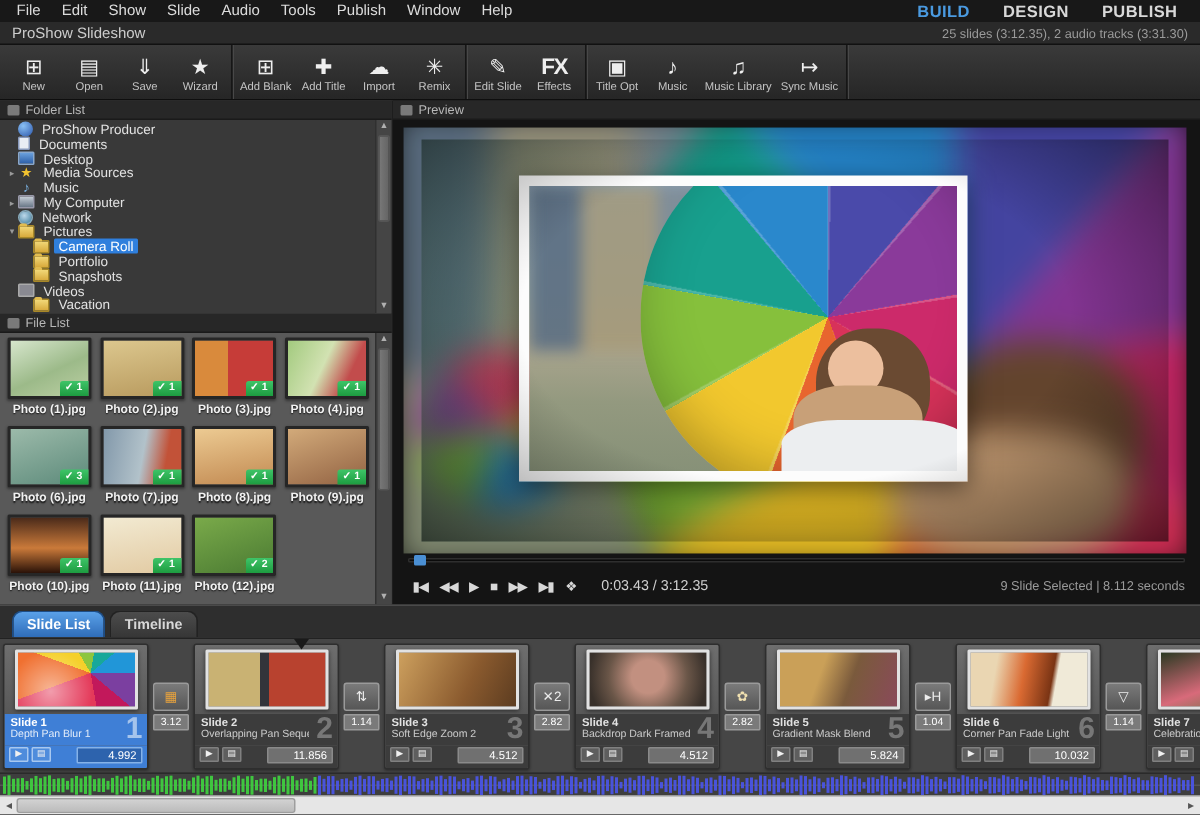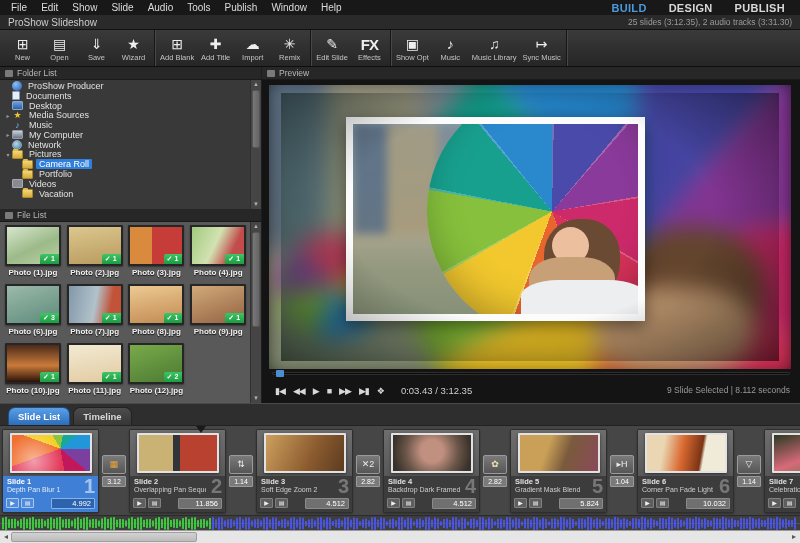--- a/index.html
+++ b/index.html
@@ -181,21 +181,21 @@
         <span class="lbl">Edit Slide</span>
       </div>
     <div class="tbtn">
         <span class="glyph fx">FX</span>
         <span class="lbl">Effects</span>
       </div>
   </div>
   <div class="tgroup">
     <div class="tbtn">
         <span class="glyph">▣</span>
-        <span class="lbl">Show Opt</span>
+        <span class="lbl">Title Opt</span>
       </div>
     <div class="tbtn">
         <span class="glyph">♪</span>
         <span class="lbl">Music</span>
       </div>
     <div class="tbtn">
         <span class="glyph">♫</span>
         <span class="lbl">Music Library</span>
       </div>
     <div class="tbtn">
@@ -252,20 +252,24 @@
           <span class="fi ic-folder"></span>
           <span class="tlabel">Pictures</span>
         </div>
       <div class="titem tsub sel">
           <span class="fi ic-folder"></span>
           <span class="tlabel">Camera Roll</span>
         </div>
       <div class="titem tsub">
           <span class="fi ic-folder"></span>
           <span class="tlabel">Portfolio</span>
+        </div>
+      <div class="titem tsub">
+          <span class="fi ic-folder"></span>
+          <span class="tlabel">Snapshots</span>
         </div>
       <div class="titem">
           <span class="texp"></span>
           <span class="fi ic-video"></span>
           <span class="tlabel">Videos</span>
         </div>
       <div class="titem tsub">
           <span class="fi ic-folder"></span>
           <span class="tlabel">Vacation</span>
         </div>

